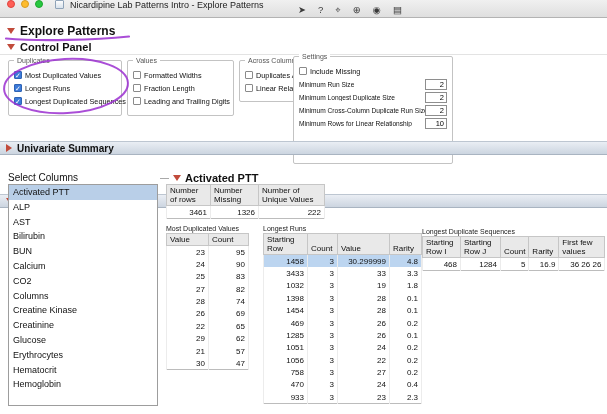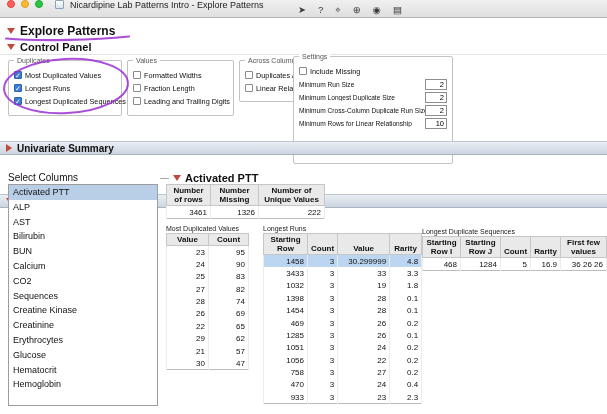--- a/index.html
+++ b/index.html
@@ -60,21 +60,21 @@
   
   .select-label { position:absolute; left:8px; top:172px; font-size:10px; color:#111; }
   .column-list { position:absolute; left:8px; top:184px; width:150px; height:222px; border:1px solid #9d9d9d; background:#fff; overflow:hidden; }
   .list-item { height:14.8px; line-height:14.8px; padding-left:4px; font-size:9px; color:#111; white-space:nowrap; }
   .list-item.selected { background:#b9cfe8; }
   
   .detail-header { position:absolute; left:160px; top:172px; display:flex; align-items:center; gap:4px; }
   .connector { width:9px; height:1px; background:#a9a9a9; }
   .detail-title { font-size:11px; font-weight:bold; color:#111; }
   .jmp-table { position:absolute; border-collapse:collapse; font-size:8px; background:#fff; border:1px solid #bcbcbc; table-layout:fixed; }
-  .jmp-table th { background:#e9e9e9; border:1px solid #c6c6c6; font-weight:bold; color:#111; padding:1px 3px; text-align:center; vertical-align:bottom; line-height:1.15; }
+  .jmp-table th { background:#e9e9e9; border:1px solid #c6c6c6; font-weight:normal; color:#111; padding:1px 3px; text-align:left; vertical-align:bottom; line-height:1.15; }
   .jmp-table td { border-left:1px solid #ececec; border-right:1px solid #ececec; padding:0 3px; height:12.4px; text-align:right; color:#111; }
   .jmp-table tr.hl td { background:#bcd5f0; }
   .mini-label { position:absolute; font-size:7px; color:#222; white-space:nowrap; }
   #tbl-summary { left:166px; top:184px; }
   #lbl-mdv { left:166px; top:225px; }
   #tbl-mdv { left:166px; top:233px; }
   #lbl-lr { left:263px; top:225px; }
   #tbl-lr { left:263px; top:233px; }
   #lbl-lds { left:422px; top:228px; }
   #tbl-lds { left:422px; top:236px; }
@@ -202,25 +202,25 @@
 
 <div class="select-label">Select Columns</div>
 <div class="column-list">
     <div class="list-item selected">Activated PTT</div>
     <div class="list-item">ALP</div>
     <div class="list-item">AST</div>
     <div class="list-item">Bilirubin</div>
     <div class="list-item">BUN</div>
     <div class="list-item">Calcium</div>
     <div class="list-item">CO2</div>
-    <div class="list-item">Sequences</div>
+    <div class="list-item">Columns</div>
     <div class="list-item">Creatine Kinase</div>
     <div class="list-item">Creatinine</div>
+    <div class="list-item">Glucose</div>
     <div class="list-item">Erythrocytes</div>
-    <div class="list-item">Glucose</div>
     <div class="list-item">Hematocrit</div>
     <div class="list-item">Hemoglobin</div>
   </div>
 
 <div class="detail-header">
   <span class="connector"></span>
   <span class="tri-down"></span>
   <span class="detail-title">Activated PTT</span>
 </div>
 

